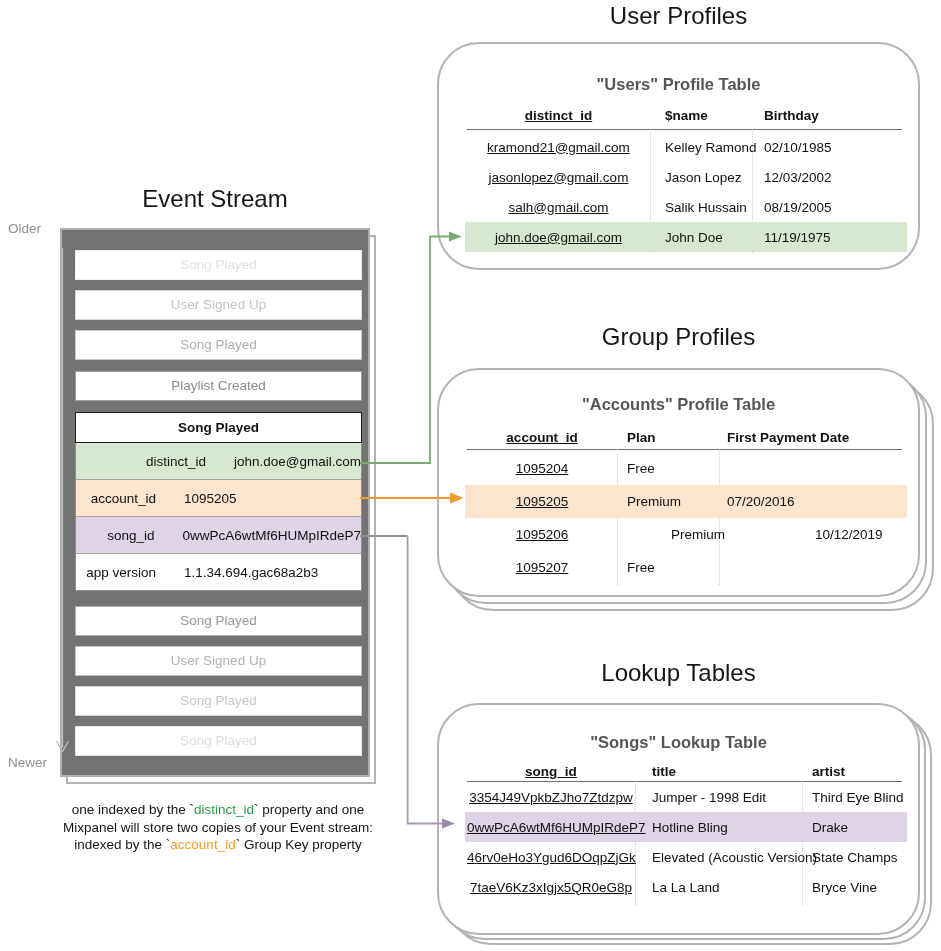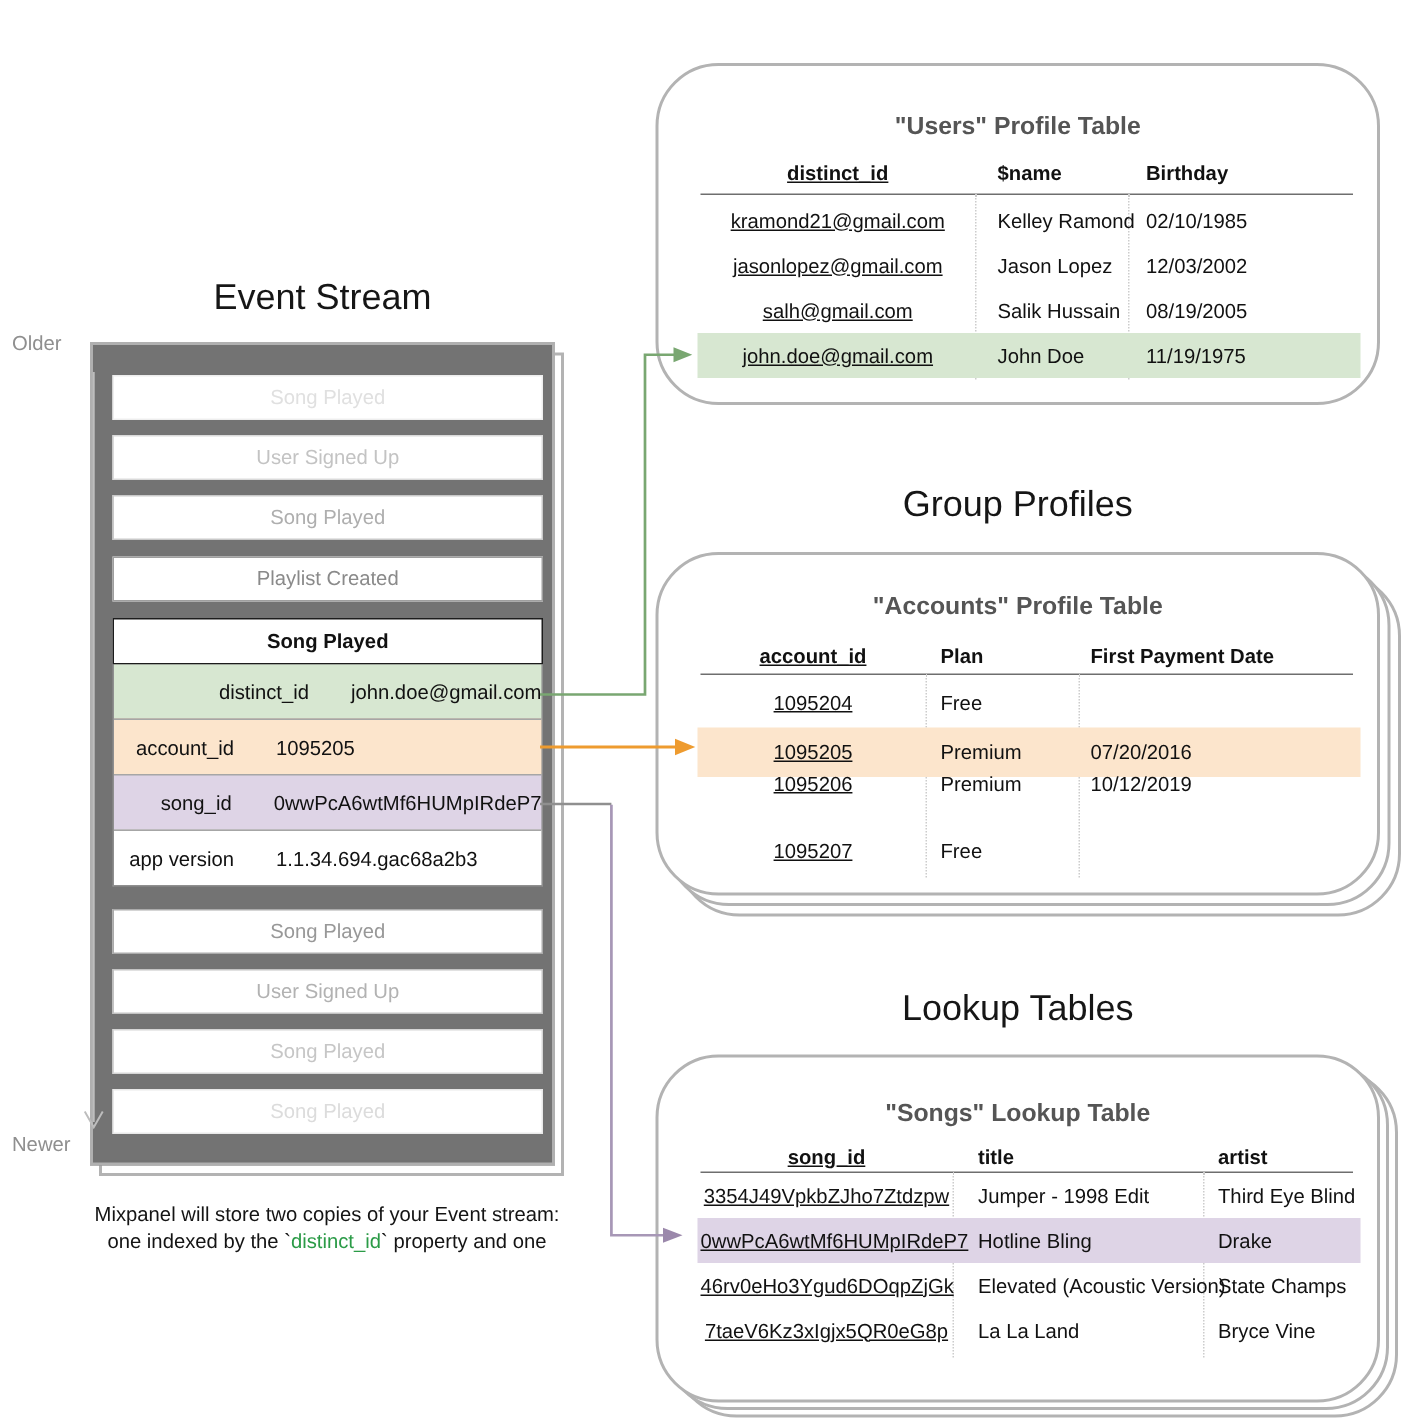--- a/index.html
+++ b/index.html
@@ -88,21 +88,21 @@
   .s-c2 { width:167px; padding-left:17px; }
   .s-c3 { flex:1;      padding-left:10px; }
 
   .u-th { top:62px; height:18px; }   .u-rule { top:85px; }
   .u-r1 { top:88px; height:30px; }  .u-r2 { top:118px; height:30px; }
   .u-r3 { top:148px; height:30px; } .u-r4 { top:178px; height:30px; }
   .u-s1 { left:211px; top:85px; height:124px; } .u-s2 { left:313px; top:85px; height:124px; }
 
   .a-th { top:58px; height:18px; }   .a-rule { top:79px; }
   .a-r1 { top:82px; height:33px; }  .a-r2 { top:115px; height:33px; }
-  .a-r3 { top:136px; height:33px; } .a-r4 { top:181px; height:33px; }
+  .a-r3 { top:148px; height:33px;gap:44px; } .a-r4 { top:181px; height:33px; }
   .a-s1 { left:178px; top:79px; height:136px; } .a-s2 { left:280px; top:79px; height:136px; }
 
   .s-th { top:57px; height:18px; }   .s-rule { top:76px; }
   .s-r1 { top:77px; height:30px;justify-content:space-between; }  .s-r2 { top:107px; height:30px; }
   .s-r3 { top:137px; height:30px; } .s-r4 { top:167px; height:30px;align-items:center; }
   .s-s1 { left:196px; top:76px; height:124px; } .s-s2 { left:363px; top:76px; height:124px; }
 
   .overlay { position:absolute; left:0; top:0; pointer-events:none; z-index:50; }
 </style>
 </head>
@@ -141,24 +141,26 @@
       </div>
     </div>
 
     <div class="evt g1 pb1">Song Played</div>
     <div class="evt g2 pb2">User Signed Up</div>
     <div class="evt g3 pb3">Song Played</div>
     <div class="evt g4 pb4">Song Played</div>
   </div>
 
   <div class="caption">
+    <div><span>one indexed by the `</span><span class="code-green">distinct_id</span><span>` property and one</span></div>
     <div>Mixpanel will store two copies of your Event stream:</div>
-    <div><span>one indexed by the `</span><span class="code-green">distinct_id</span><span>` property and one</span></div>
-  </div>
-
+    <div><span>indexed by the `</span><span class="code-orange">account_id</span><span>` Group Key property</span></div>
+  </div>
+
+  <div class="sec-title st-users">User Profiles</div>
   <div class="card card-users">
     <div class="card-title ct-users">"Users" Profile Table</div>
     <div class="thead u-th">
       <span class="cell u-c1 und">distinct_id</span>
       <span class="cell u-c2">$name</span>
       <span class="cell u-c3">Birthday</span>
     </div>
     <div class="rule u-rule"></div>
     <div class="colsep u-s1"></div>
     <div class="colsep u-s2"></div>

